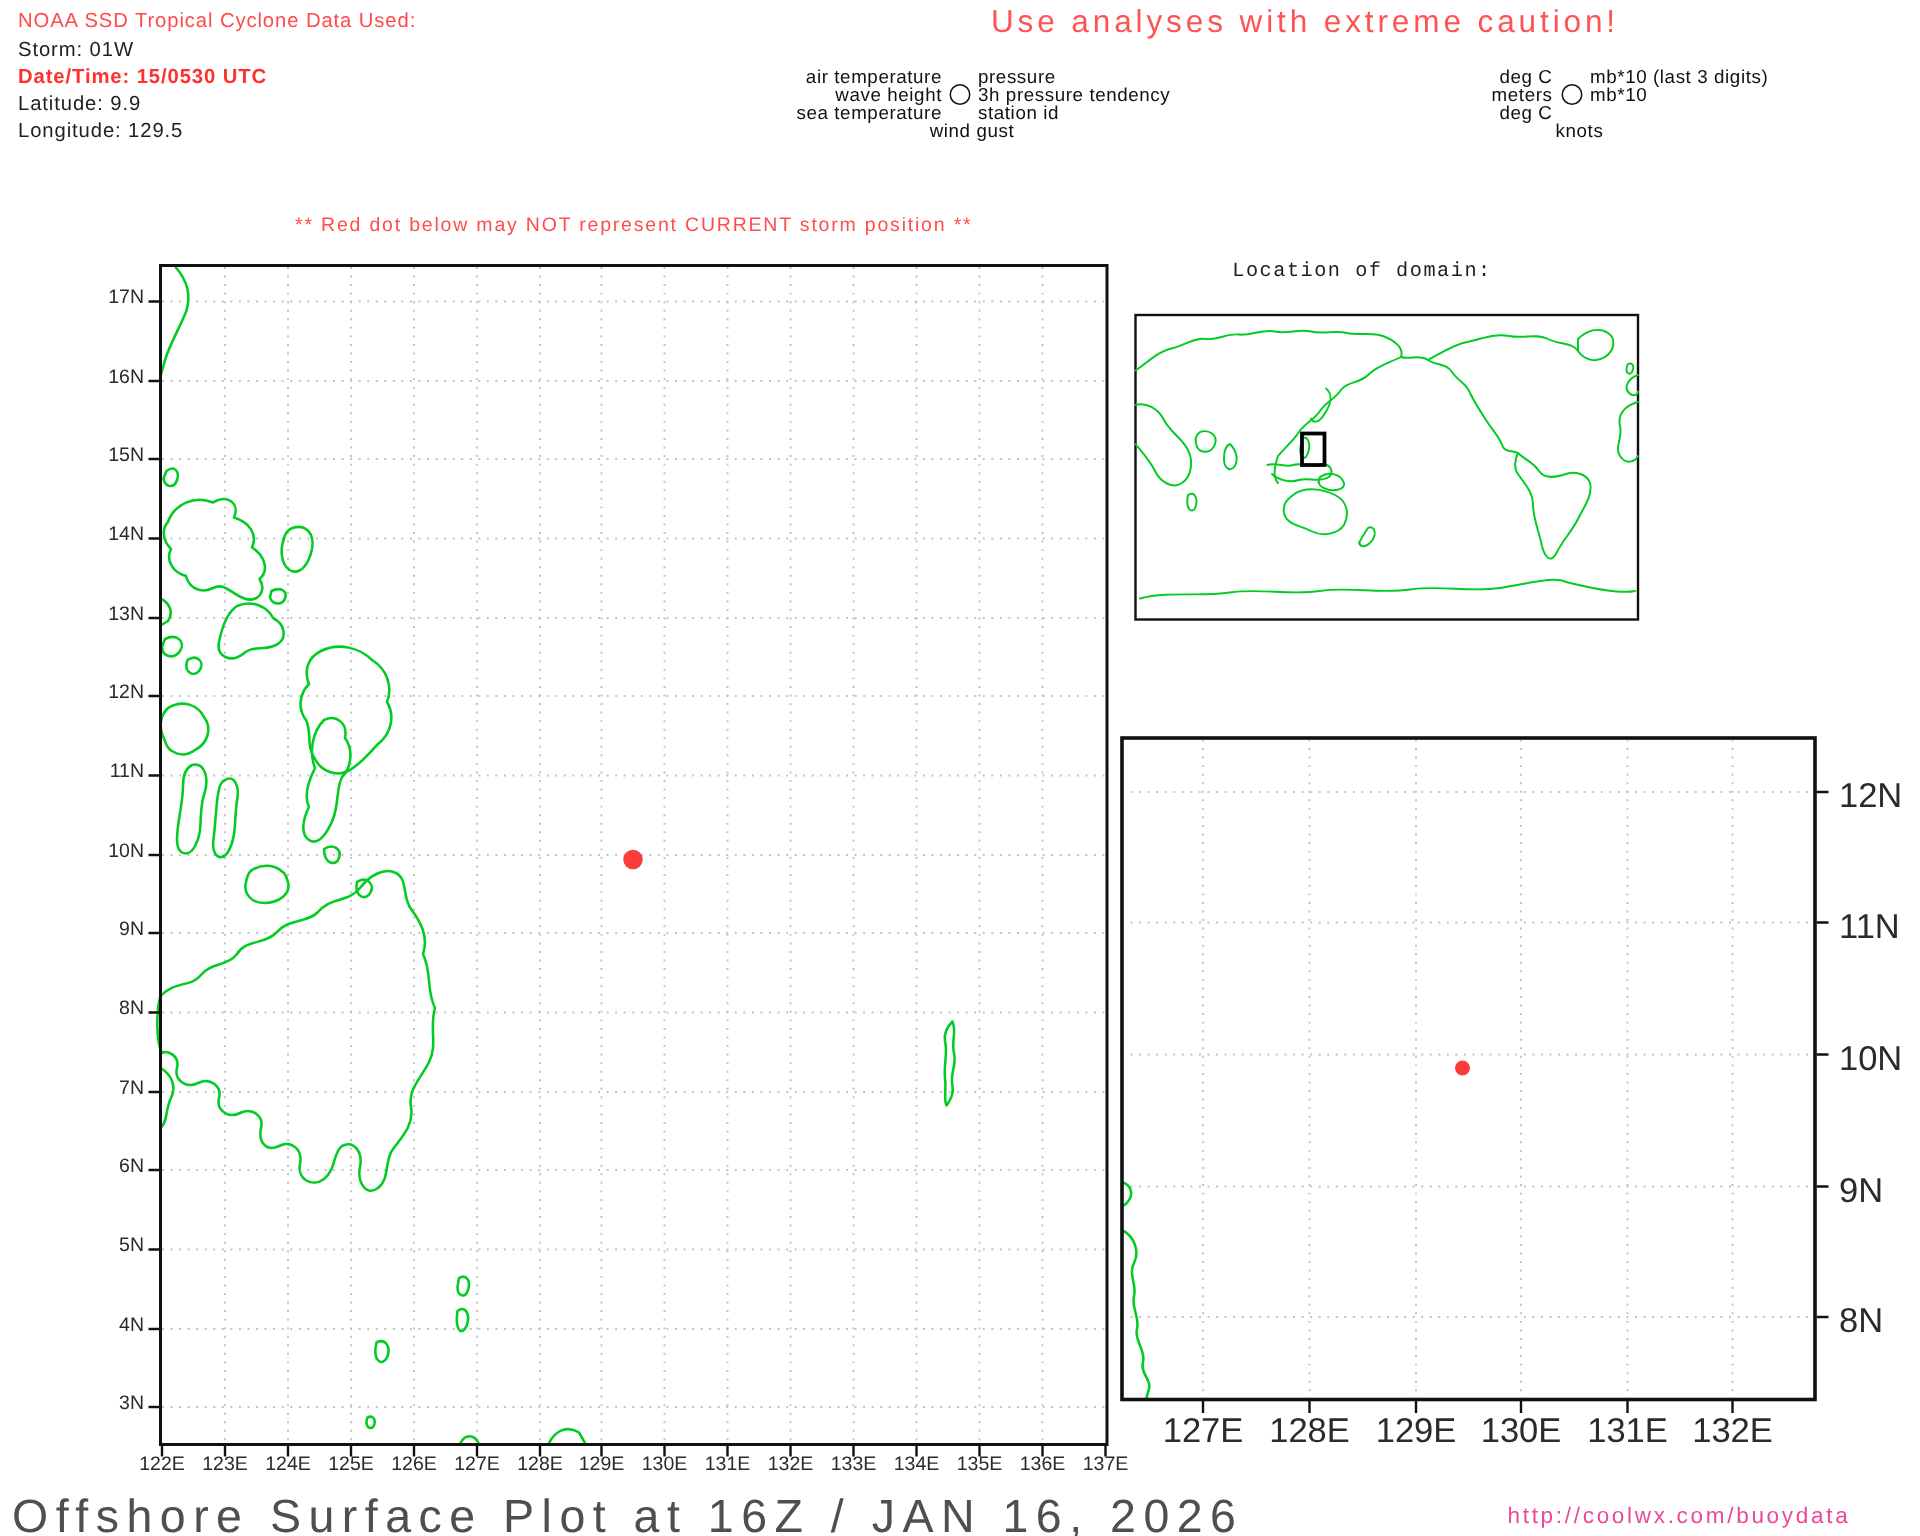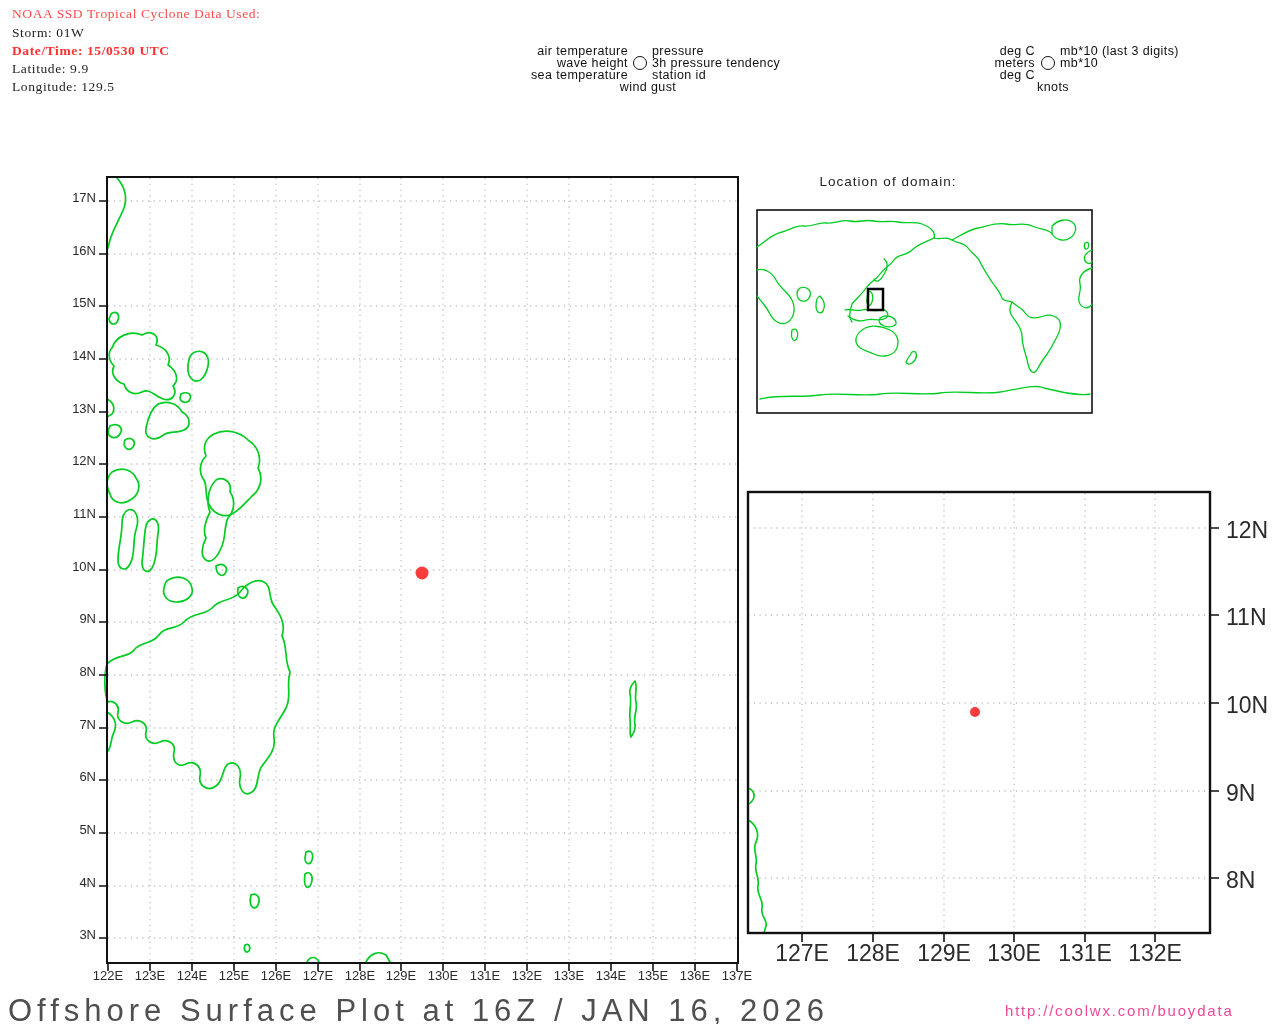--- a/index.html
+++ b/index.html
@@ -1,19 +1,19 @@
 <!DOCTYPE html>
 <html><head>
 <meta charset="utf-8">
 <style>
   html,body{margin:0;padding:0;background:#fff;}
   #page{position:relative;width:1280px;height:1024px;background:#ffffff;overflow:hidden;
         font-family:"Liberation Sans",sans-serif;color:#1a1a1a;}
   .lbl{position:absolute;white-space:nowrap;line-height:1.15;}
-  .hdr{font-size:13.5px;letter-spacing:.6px;color:#1f1f1f;font-family:Liberation Serif, serif;}
+  .hdr{font-size:13.5px;letter-spacing:.6px;color:#1f1f1f;}
   .hdr-red{color:#ff4a4a;}
   .hdr-red-b{color:#ff3030;font-weight:bold;}
   .caution{font-size:21px;letter-spacing:2.6px;color:#ff5252;text-align:center;}
   .leg{font-size:12.5px;letter-spacing:.4px;color:#111;}
   .leg-r{text-align:right;}
   .leg-c{text-align:center;}
   .circle-glyph{position:absolute;width:12px;height:12px;border:1.6px solid #111;border-radius:50%;background:#fff;}
   .warn{font-size:13px;letter-spacing:1.2px;color:#ff4d4d;text-align:center;}
   .inset-title{font-size:13.5px;letter-spacing:1px;color:#1f1f1f;text-align:center;}
   .axis{font-size:13px;color:#2b2b2b;}
@@ -111,40 +111,42 @@
       <path d="M802 934V942M873 934V942M944 934V942M1014 934V942M1085 934V942M1155 934V942" stroke="#111" stroke-width="1.6"></path>
       <path d="M1211 528H1219M1211 615H1219M1211 703H1219M1211 791H1219M1211 878H1219" stroke="#111" stroke-width="1.6"></path>
     </g>
   </svg>
 
   <div class="lbl hdr hdr-red" style="left:12px;top:6px;">NOAA SSD Tropical Cyclone Data Used:</div>
   <div class="lbl hdr" style="left:12px;top:25px;">Storm: 01W</div>
   <div class="lbl hdr hdr-red-b" style="left:12px;top:43px;">Date/Time: 15/0530 UTC</div>
   <div class="lbl hdr" style="left:12px;top:61px;">Latitude: 9.9</div>
   <div class="lbl hdr" style="left:12px;top:79px;">Longitude: 129.5</div>
+  <div class="lbl caution" style="left:610px;top:3px;width:520px;">Use analyses with extreme caution!</div>
 
   <div class="lbl leg leg-r" style="left:498px;top:44px;width:130px;">air temperature</div>
   <div class="lbl leg leg-r" style="left:498px;top:56px;width:130px;">wave height</div>
   <div class="lbl leg leg-r" style="left:498px;top:68px;width:130px;">sea temperature</div>
   <div class="circle-glyph" style="left:633px;top:56px;"></div>
   <div class="lbl leg" style="left:652px;top:44px;">pressure</div>
   <div class="lbl leg" style="left:652px;top:56px;">3h pressure tendency</div>
   <div class="lbl leg" style="left:652px;top:68px;">station id</div>
   <div class="lbl leg leg-c" style="left:588px;top:80px;width:120px;">wind gust</div>
 
   <div class="lbl leg leg-r" style="left:955px;top:44px;width:80px;">deg C</div>
   <div class="lbl leg leg-r" style="left:955px;top:56px;width:80px;">meters</div>
   <div class="lbl leg leg-r" style="left:955px;top:68px;width:80px;">deg C</div>
   <div class="circle-glyph" style="left:1041px;top:56px;"></div>
   <div class="lbl leg" style="left:1060px;top:44px;">mb*10 (last 3 digits)</div>
   <div class="lbl leg" style="left:1060px;top:56px;">mb*10</div>
   <div class="lbl leg leg-c" style="left:1013px;top:80px;width:80px;">knots</div>
 
+  <div class="lbl warn" style="left:108px;top:143px;width:629px;">** Red dot below may NOT represent CURRENT storm position **</div>
 
-  <div class="lbl inset-title" style="left:788px;top:174px;width:200px;">Location of domain:</div>
+  <div class="lbl inset-title" style="left:808px;top:174px;width:200px;font-family:Liberation Mono, monospace;">Location of domain:</div>
 
   <div class="lbl axis axis-y" style="left:50px;top:191px;width:46px;">17N</div>
   <div class="lbl axis axis-y" style="left:50px;top:244px;width:46px;">16N</div>
   <div class="lbl axis axis-y" style="left:50px;top:296px;width:46px;">15N</div>
   <div class="lbl axis axis-y" style="left:50px;top:349px;width:46px;">14N</div>
   <div class="lbl axis axis-y" style="left:50px;top:402px;width:46px;">13N</div>
   <div class="lbl axis axis-y" style="left:50px;top:454px;width:46px;">12N</div>
   <div class="lbl axis axis-y" style="left:50px;top:507px;width:46px;">11N</div>
   <div class="lbl axis axis-y" style="left:50px;top:560px;width:46px;">10N</div>
   <div class="lbl axis axis-y" style="left:50px;top:612px;width:46px;">9N</div>

